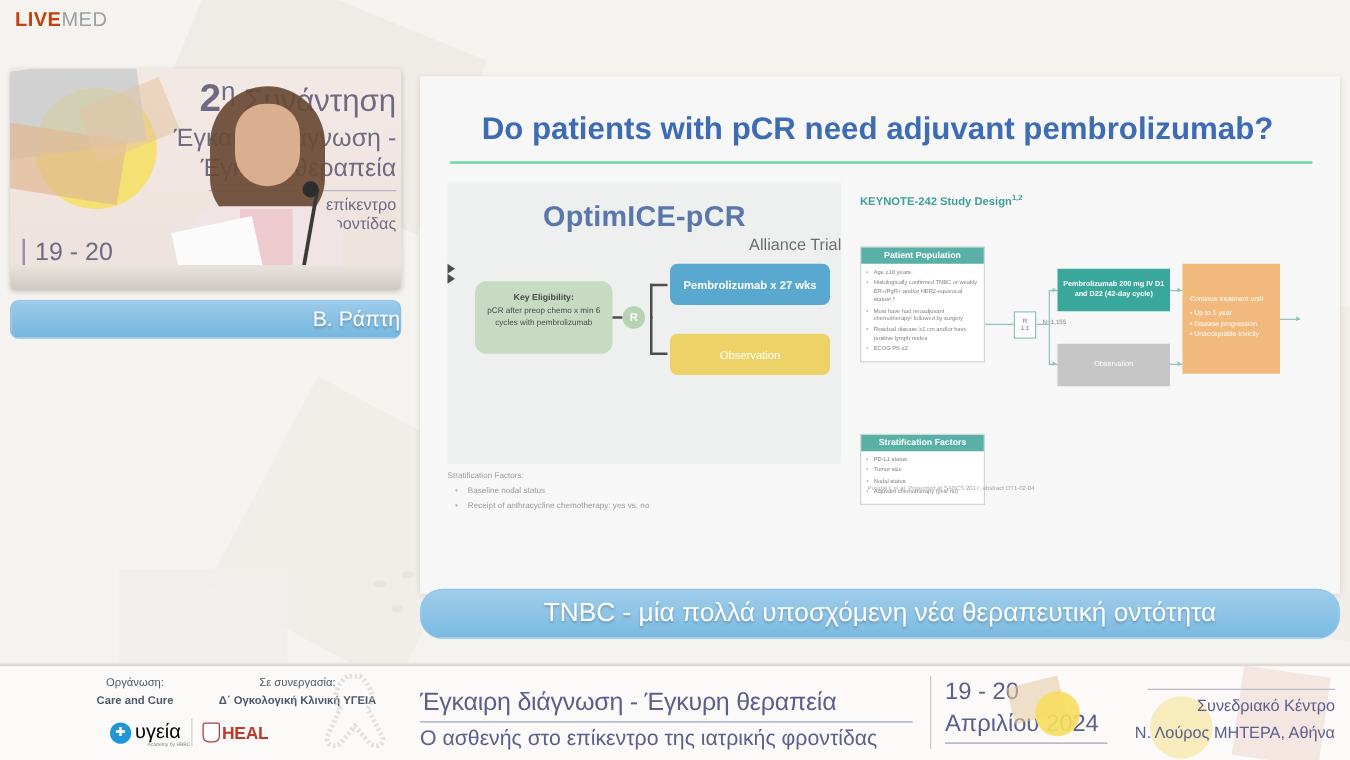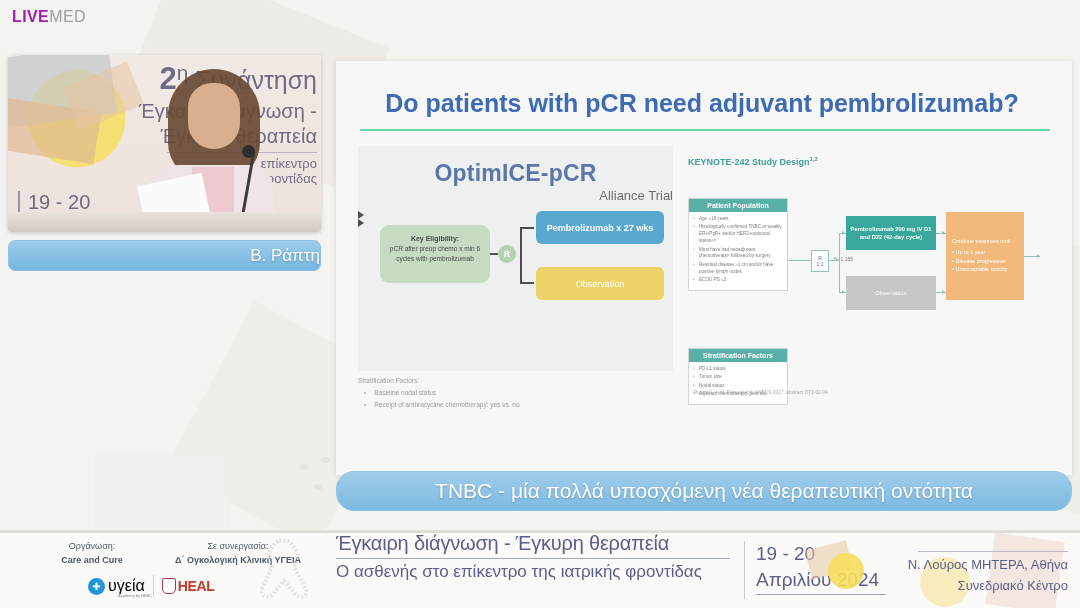--- a/index.html
+++ b/index.html
@@ -18,21 +18,21 @@
   .wm-b { left:200px; top:330px; width:170px; height:190px; background:#efece8;
           transform:rotate(28deg); opacity:.85; }
   .wm-c { left:95px; top:455px; width:135px; height:95px; background:#f1efec; opacity:.8; }
   .wm-d { left:1035px; top:250px; width:90px; height:260px; background:#efebe6;
           transform:rotate(14deg); opacity:.7; }
   .wm-dots { position:absolute; left:290px; top:455px; width:60px; height:50px; opacity:.55; }
 
   
   .logo { position:absolute; left:12px; top:8px; font-size:16px; font-weight:bold;
           letter-spacing:.4px; }
-  .logo .live { color:#a21caf; }
+  .logo .live { color:#c2410c; }
   .logo .med  { color:#9aa0a3; font-weight:normal;margin-top:15px; }
 
   
   .video-wrap { position:absolute; left:8px; top:55px; width:313px; height:177px;
                 border-radius:4px; overflow:hidden; box-shadow:0 1px 4px rgba(0,0,0,.18); }
   .video { position:absolute; inset:0;
            background:
              radial-gradient(circle at 22% 36%, #f6e06a 0 48px, rgba(246,224,106,0) 49px),
              linear-gradient(180deg,#f3e9e4 0%,#f1e4de 60%,#ece2dd 100%);
            filter:saturate(.92); }
@@ -187,41 +187,41 @@
              border-radius:18px; border:1px solid #8ec3e7;
              background:linear-gradient(180deg,#9fcdeb,#7cbae1);
              display:flex; align-items:center; justify-content:center;
              color:#fff; font-size:21px; text-shadow:0 1px 2px rgba(0,0,0,.22); }
 
   
   .footer { position:absolute; left:0; bottom:0; width:1080px; height:78px;
             background:#fbfaf8; border-top:1px solid #e6e2dd; }
   .f-line-top { position:absolute; left:0; top:0; width:1080px; height:2px;
                 background:#dedad4; }
-  .f-org { position:absolute; left:42px; top:9px; width:100px; text-align:center;
+  .f-org { position:absolute; left:58px; top:9px; width:100px; text-align:center;
            font-size:9px; color:#4a5a6a; line-height:1.5; }
   .f-org b { font-weight:bold; }
   .f-coop { position:absolute; left:158px; top:9px; width:160px; text-align:center;
             font-size:9px; color:#4a5a6a; line-height:1.5; }
   .f-logos { position:absolute; left:88px; top:40px; width:140px; height:30px;
              display:flex; align-items:center; gap:8px; }
   .ygeia { display:flex; align-items:center; gap:3px; }
   .ygeia-mark { width:17px; height:17px; border-radius:50%; background:#2196d6;
                 color:#fff; font-size:10px; display:flex; align-items:center;
                 justify-content:center; }
   .ygeia-txt { color:#000000; font-size:16px; }
   .f-div { width:1px; height:22px; background:#d6d2cc; }
   .heal { display:flex; align-items:center; gap:2px; }
   .heal-shield { width:14px; height:16px; background:#fff; border:1.4px solid #b03a4a;
                  border-radius:2px 2px 5px 5px; }
   .heal-txt { color:#c0392b; font-size:14px; font-weight:bold; letter-spacing:-.3px; }
   .heal-sub { position:absolute; left:118px; top:62px; font-size:4px; color:#888; }
   .ribbon { position:absolute; left:232px; top:6px; width:92px; height:70px; opacity:.5; }
 
-  .f-main { position:absolute; left:336px; top:1px; width:398px; }
+  .f-main { position:absolute; left:336px; top:20px; width:398px; }
   .f-title { font-size:20px; color:#5b5f8c; letter-spacing:-.2px; }
   .f-title-rule { height:1px; background:#9ea2c3; margin:3px 0 3px 0; width:394px; }
   .f-sub { font-size:17px; color:#5b5f8c; }
   .f-sep { position:absolute; left:744px; top:10px; width:1px; height:58px; background:#cfcbc5; }
   .f-date { position:absolute; left:756px; top:10px; font-size:19px; color:#5b5f8c;
             line-height:1.35; }
   .f-date-rule { width:130px; height:1px; background:#9ea2c3; margin-top:2px; }
   .f-sun { position:absolute; left:828px; top:22px; width:36px; height:36px;
            border-radius:50%; background:#f7dd5e; opacity:.9; }
   .f-sun-sh { position:absolute; left:808px; top:14px; width:42px; height:30px;
@@ -426,16 +426,16 @@
     <div class="f-date-rule"></div>
   </div>
 
   <div class="f-sun-sh"></div>
   <div class="f-sun"></div>
   <div class="f-sun-bg"></div>
   <div class="f-tri"></div>
 
   <div class="f-venue">
     <div class="f-venue-rule"></div>
+    <div>Συνεδριακό Κέντρο</div>
     <div>Ν. Λούρος ΜΗΤΕΡΑ, Αθήνα</div>
-    <div>Συνεδριακό Κέντρο</div>
   </div>
 </div>
 
 </body></html>

